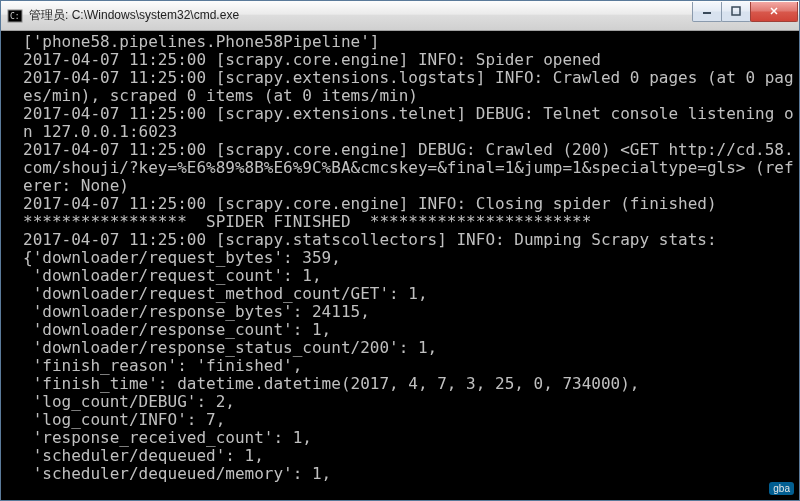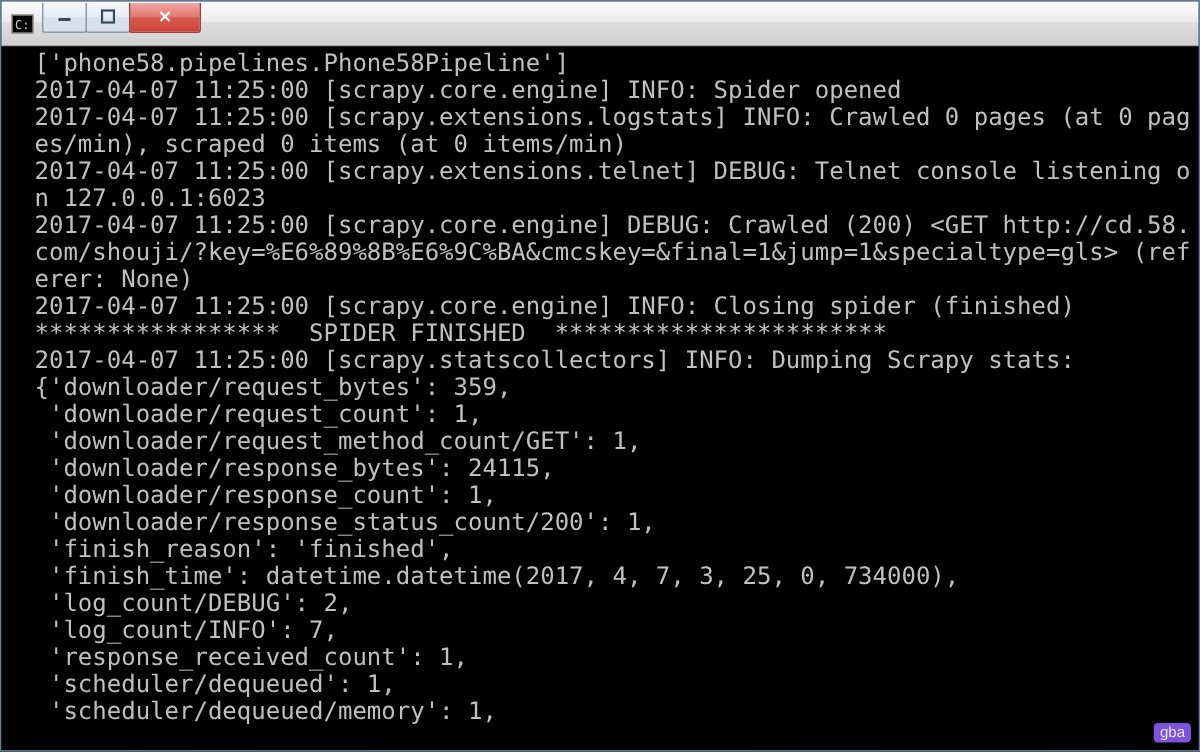--- a/index.html
+++ b/index.html
@@ -75,40 +75,41 @@
     line-height: 18px;
     padding: 2px 0 0 22px;
     white-space: pre;
     overflow: hidden;
     letter-spacing: 0;
   }
   .watermark {
     position: fixed;
     right: 6px;
     bottom: 6px;
-    background: #8b5cf6;
+    background: #0369a1;
     color: #fff;
     font-size: 10px;
     padding: 1px 4px;
     border-radius: 3px;
     font-family: sans-serif;
     opacity: 0.9;
   }
 </style>
 </head>
 <body>
 
 <div class="window">
   <div class="titlebar">
     <span class="title-icon">
       <svg width="16" height="16" viewBox="0 0 16 16">
         <rect x="1" y="2" width="14" height="12" fill="#000" stroke="#888" stroke-width="1"></rect>
         <text x="3" y="11" font-size="8" fill="#ccc" font-family="monospace">C:</text>
       </svg>
     </span>
+    <span class="title-text">管理员: C:\Windows\system32\cmd.exe</span>
     <div class="controls">
       <div class="ctrl-btn">
         <svg width="10" height="10" viewBox="0 0 10 10">
             <rect x="1" y="6" width="8" height="2" fill="#3a4a5a"></rect>
           </svg>
       </div>
       <div class="ctrl-btn">
         <svg width="10" height="10" viewBox="0 0 10 10">
             <rect x="1" y="1" width="8" height="8" fill="none" stroke="#3a4a5a" stroke-width="1.5"></rect>
           </svg>

